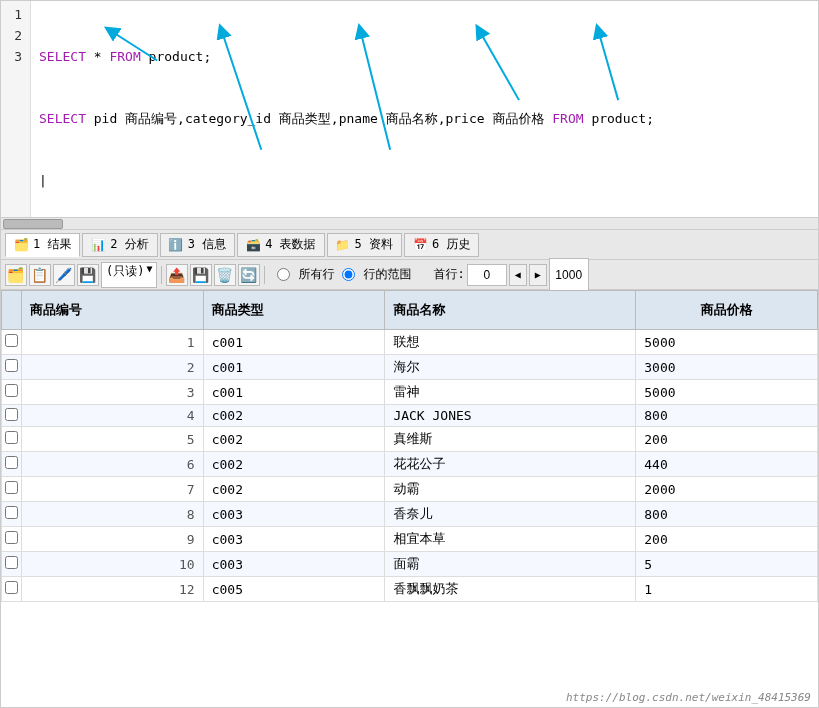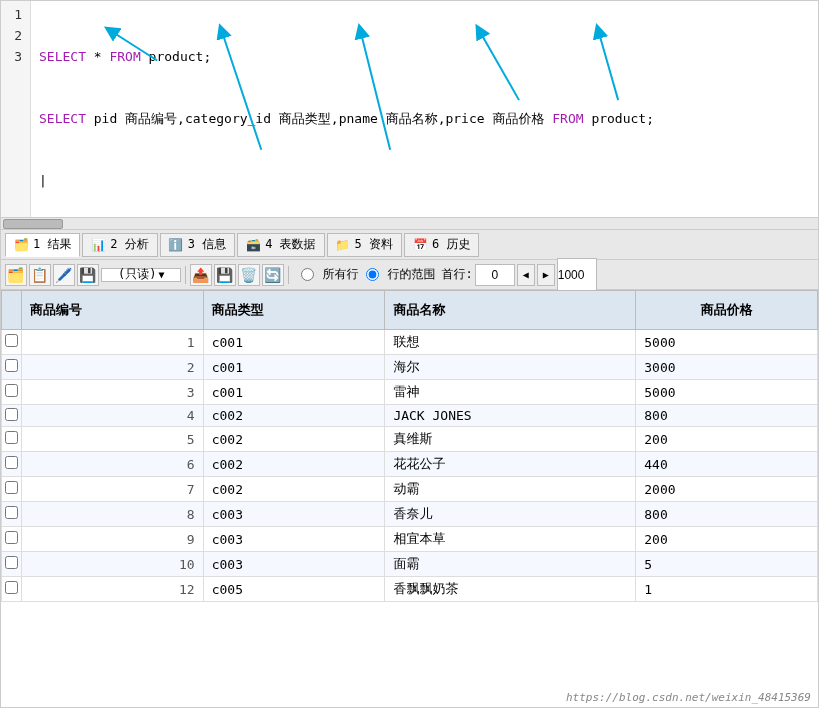--- a/index.html
+++ b/index.html
@@ -129,46 +129,46 @@
       border: 1px solid #bbb;
       cursor: pointer;
       display: flex;
       align-items: center;
       justify-content: center;
       font-size: 14px;
     }
 
     .readonly-select {
       display: flex;
-      align-items: center;
+      align-items: flex-start;
       border: 1px solid #bbb;
       background: #fff;
-      height: 14px;
-      padding: 0 16px;
+      height: 26px;
+      padding: 0 4px;
       font-size: 12px;
       gap: 2px;
     }
 
     .radio-group {
       display: flex;
       align-items: center;
       gap: 8px;
       font-size: 12px;
       margin-left: 8px;
     }
 
     .radio-item {
       display: flex;
       align-items: center;
       gap: 8px;
     }
 
     .first-row-label {
       font-size: 12px;
-      margin-left: 4px;
+      margin-left: 20px;
     }
 
     .first-row-input {
       width: 40px;
       height: 22px;
       border: 1px solid #bbb;
       text-align: center;
       font-size: 12px;
     }
 
@@ -181,20 +181,21 @@
       display: flex;
       align-items: center;
       justify-content: center;
       font-size: 10px;
     }
 
     .limit-input {
       width: 40px;
       height: 34px;
       border: 1px solid #bbb;
+      text-align: center;
       font-size: 12px;
     }
 
     
     .table-container {
       background: #fff;
       border: 1px solid #ccc;
       border-top: none;
       overflow: auto;
       flex: 1;

